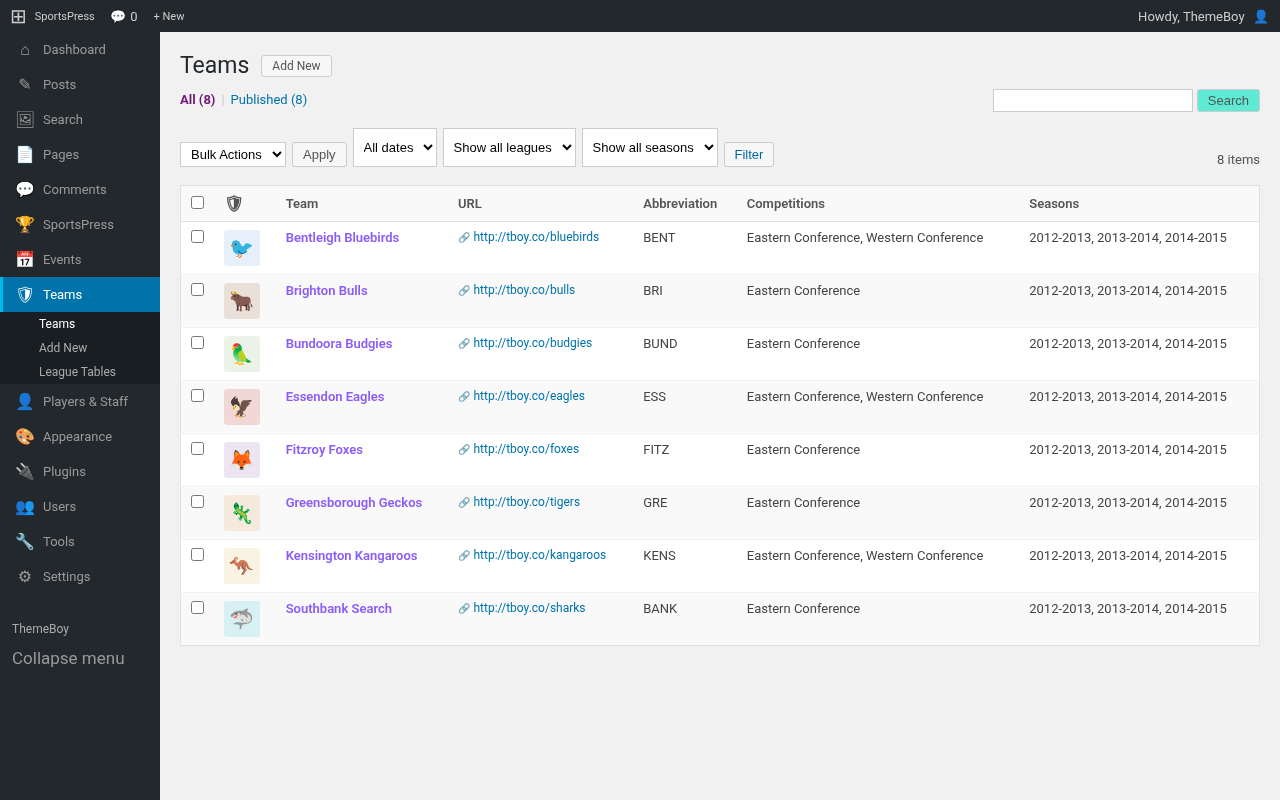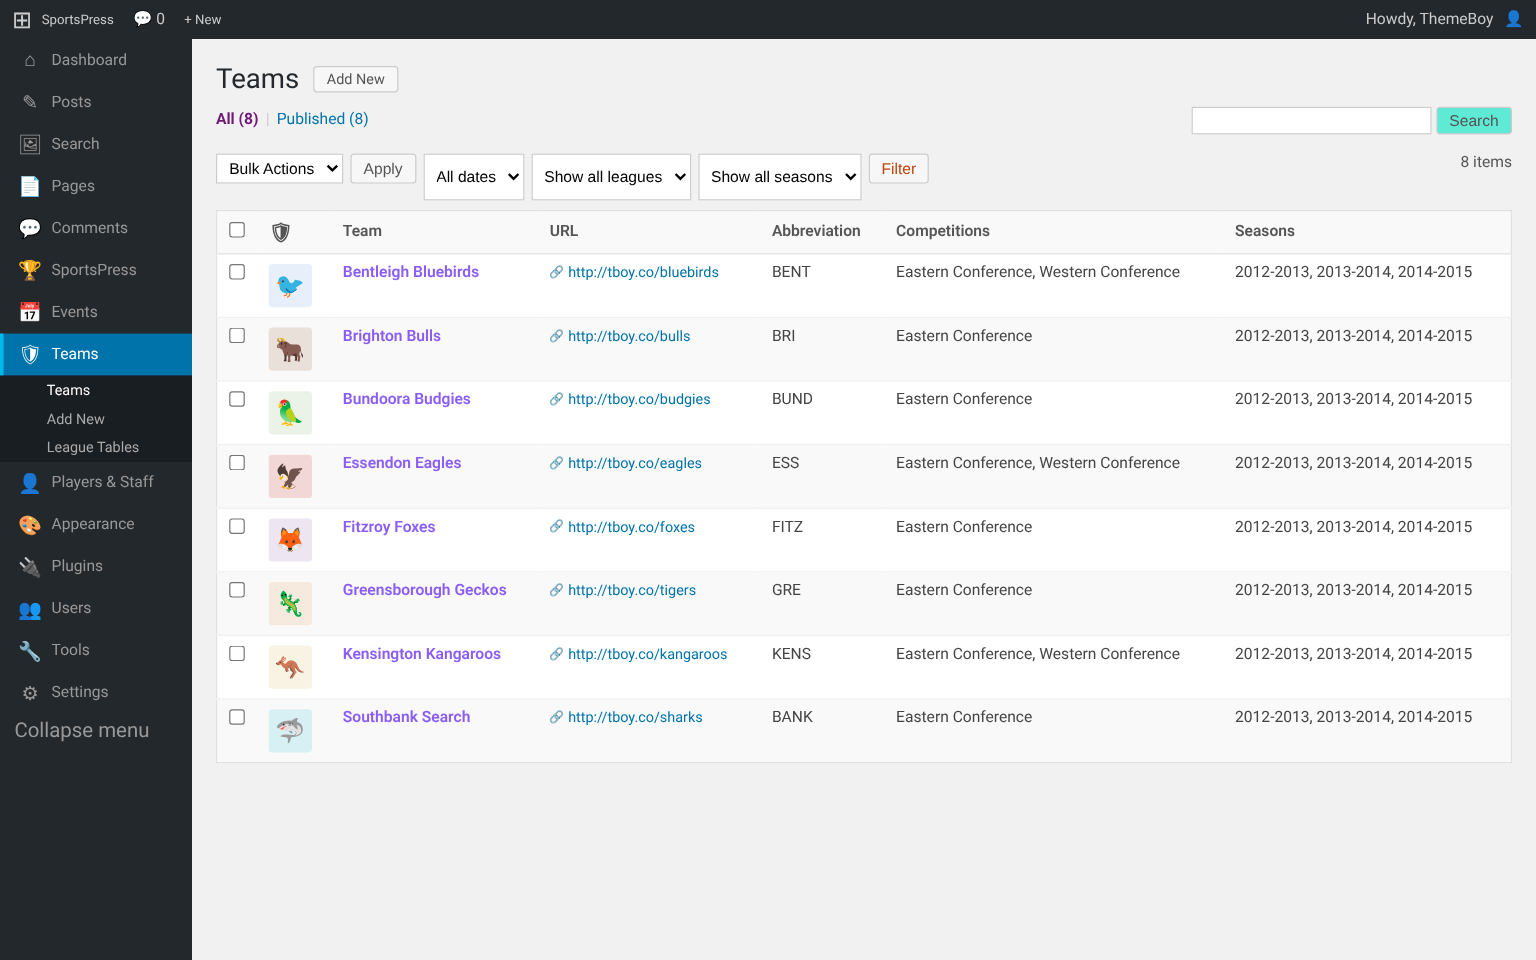--- a/index.html
+++ b/index.html
@@ -130,23 +130,23 @@
       border-radius: 3px;
       padding: 3px 10px;
       font-size: 13px;
       cursor: pointer;
       color: #555;
     }
 
     
     .bulk-row {
       display: flex;
-      align-items: flex-start;
+      align-items: flex-end;
       gap: 6px;
-      margin-bottom: 8px;
+      margin-bottom: 18px;
     }
     .bulk-select {
       border: 1px solid #ccc;
       padding: 3px 6px;
       font-size: 13px;
       background: #fff;
       cursor: pointer;
     }
     .bulk-btn {
       background: #f7f7f7;
@@ -164,21 +164,21 @@
       background: #fff;
       cursor: pointer;
     }
     .filter-btn {
       background: #f7f7f7;
       border: 1px solid #ccc;
       border-radius: 3px;
       padding: 4px 10px;
       font-size: 13px;
       cursor: pointer;
-      color: #c2410c;
+      color: #0369a1;
     }
     .items-count {
       margin-left: auto;
       color: #555;
       font-size: 13px;
     }
 
     
     .teams-table {
       width: 100%;
@@ -295,20 +295,21 @@
       <span>Users</span>
     </div>
     <div class="sidebar-item">
       <span class="icon">🔧</span>
       <span>Tools</span>
     </div>
     <div class="sidebar-item">
       <span class="icon">⚙</span>
       <span>Settings</span>
     </div>
+    <div style="margin-top: 20px; padding: 8px 12px; color: #aaa; font-size: 12px; cursor: pointer;">ThemeBoy</div>
     <div style="padding: 4px 12px; color: #999; font-size: 17px; cursor: pointer;">Collapse menu</div>
   </div>
 
   <div id="main">
 
 
     <div class="page-header">
       <h1 class="page-title">Teams</h1>
       <a class="add-new-btn">Add New</a>
     </div>

